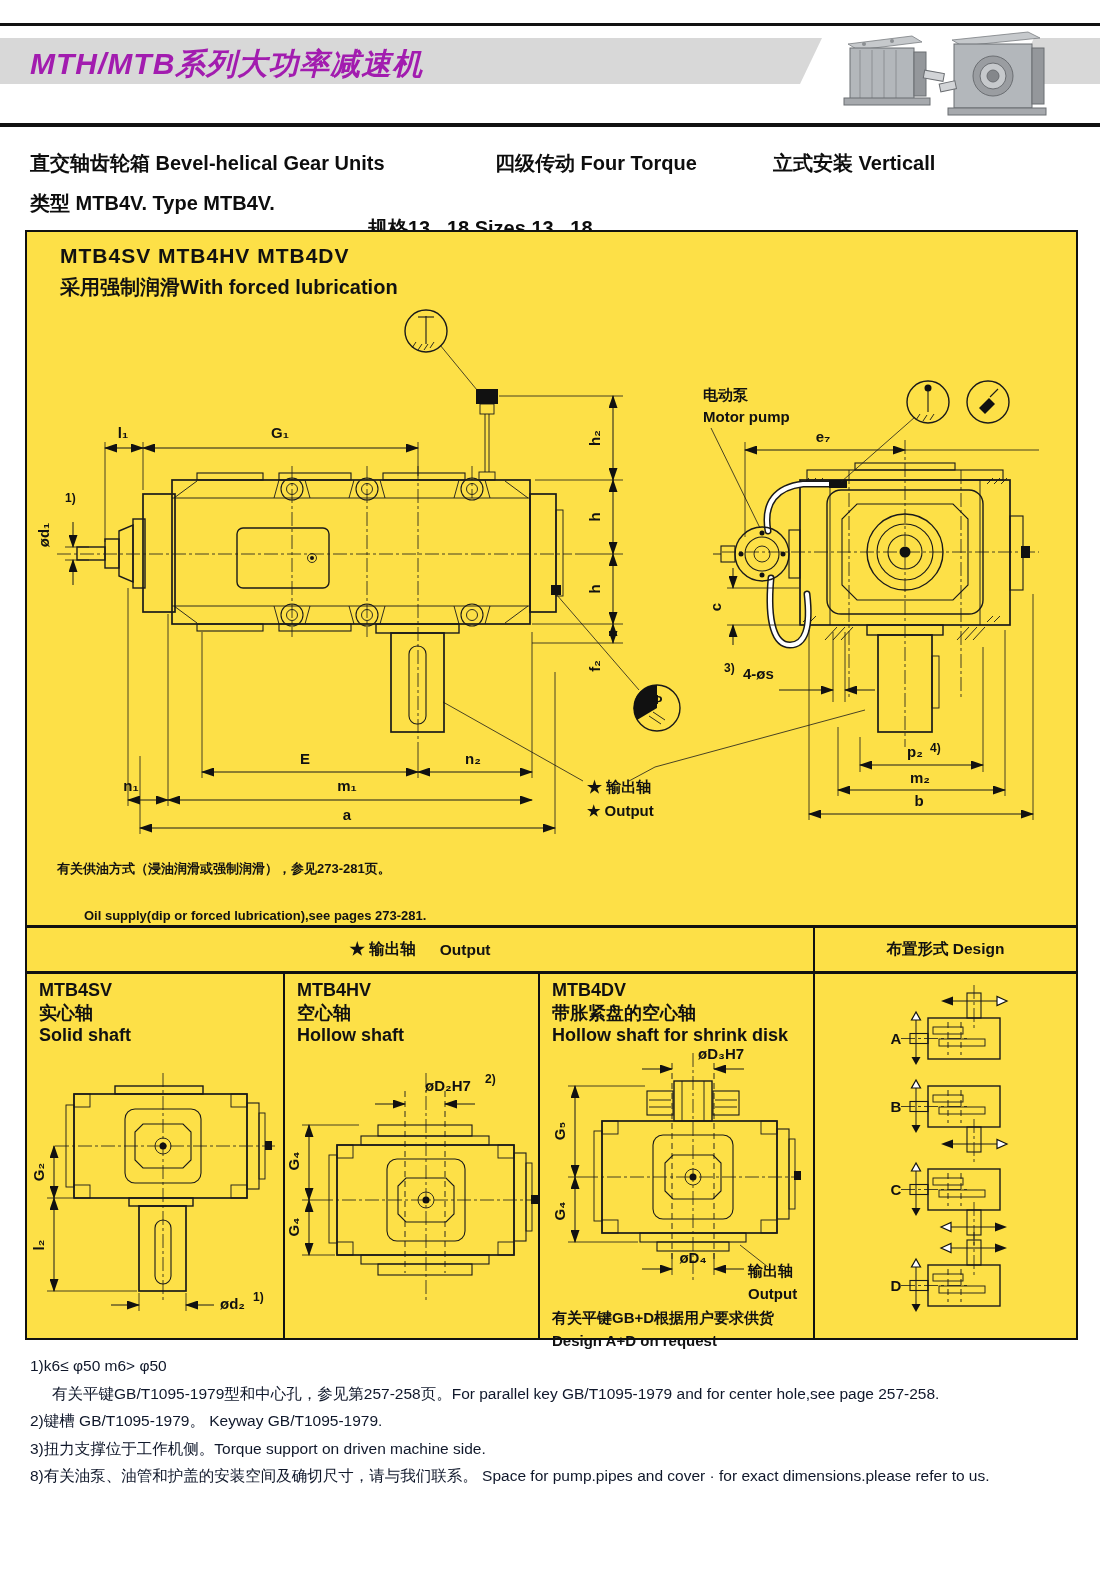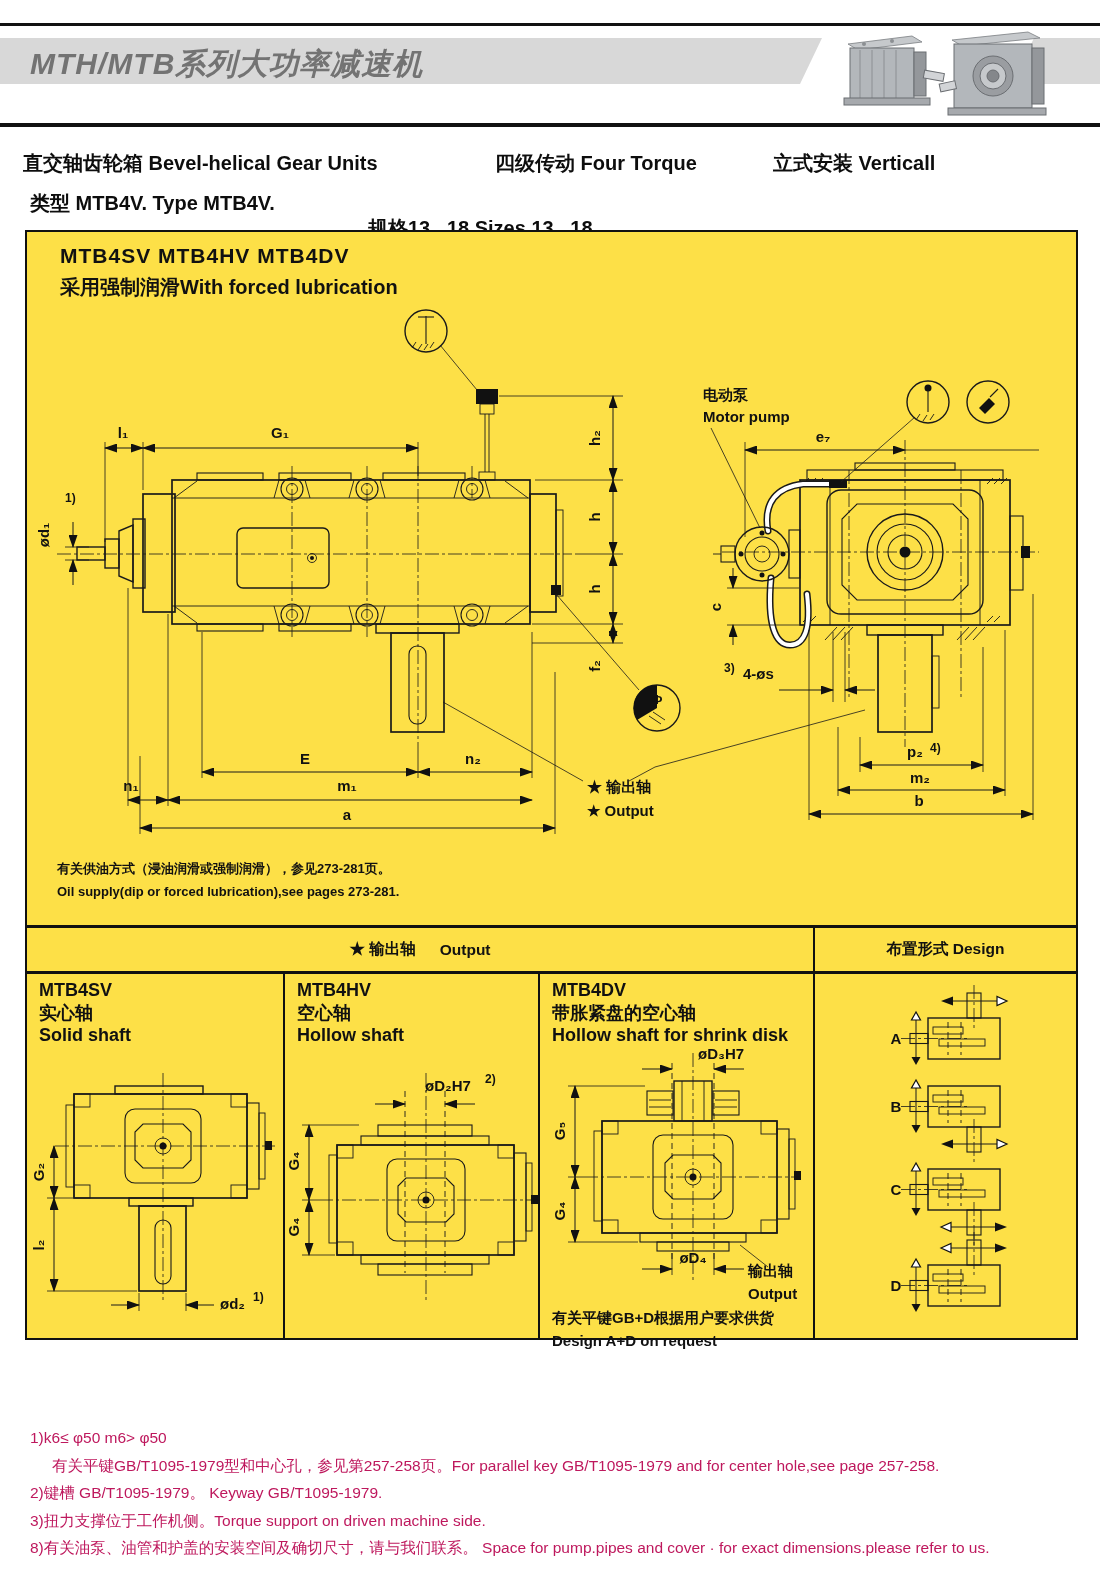--- a/index.html
+++ b/index.html
@@ -7,21 +7,21 @@
         font-family:"Liberation Sans",sans-serif;color:#111;}
   .abs{position:absolute;}
   
   .topline{position:absolute;left:0;top:23px;width:1100px;height:3px;background:#111;}
   .band{position:absolute;left:0;top:38px;width:1100px;height:46px;}
   .band-left{position:absolute;left:0;top:0;width:822px;height:46px;background:#d8d8d8;
              clip-path:polygon(0 0,822px 0,800px 46px,0 46px);}
   .band-right{position:absolute;left:1012px;top:0;width:88px;height:46px;background:#d8d8d8;
               clip-path:polygon(22px 0,88px 0,88px 46px,0 46px);}
   .hdr-title{position:absolute;left:30px;top:44px;font-size:30px;font-weight:700;font-style:italic;
-             letter-spacing:1px;color:#737373;white-space:nowrap;}
+             letter-spacing:1px;color:#a21caf;white-space:nowrap;}
   .rule{position:absolute;left:0;top:123px;width:1100px;height:4px;background:#111;}
   .intro-line{position:absolute;font-size:20px;font-weight:700;white-space:nowrap;color:#0d0d0d;}
   
   .panel{position:absolute;left:25px;top:230px;width:1049px;height:1106px;border:2px solid #111;background:#fde047;}
   .models{position:absolute;left:33px;top:12px;font-size:21px;font-weight:700;letter-spacing:1px;}
   .lube{position:absolute;left:33px;top:42px;font-size:20px;font-weight:700;}
   .oilnote{position:absolute;left:30px;font-size:13px;font-weight:700;white-space:nowrap;}
   .main-svg{position:absolute;left:0;top:0;}
   
   .tbl-top{position:absolute;left:0;top:693px;width:1049px;height:2.5px;background:#111;}
@@ -30,21 +30,21 @@
           justify-content:center;gap:24px;font-size:15.5px;font-weight:700;}
   .th-des{position:absolute;left:788px;top:696px;width:261px;height:43px;display:flex;align-items:center;
           justify-content:center;font-size:15.5px;font-weight:700;}
   .vdiv{position:absolute;top:693px;width:2px;height:413px;background:#111;}
   .vdiv.short{top:741px;height:365px;}
   .cell{position:absolute;top:741px;height:365px;}
   .cell-head{position:absolute;left:12px;top:6px;font-size:18px;font-weight:700;line-height:22.5px;white-space:nowrap;}
   .cell svg{position:absolute;left:0;top:0;}
   .dv-note{position:absolute;left:12px;top:333px;font-size:15px;font-weight:700;line-height:23px;white-space:nowrap;}
   
-  .foot{position:absolute;left:30px;top:1424px;font-size:15.5px;line-height:27.5px;color:#be185d;}
+  .foot{position:absolute;left:30px;top:1352px;font-size:15.5px;line-height:27.5px;color:#0f172a;}
   .foot .ind{padding-left:22px;}
   
   .ln{stroke:#1a1a1a;fill:none;stroke-width:1.1;}
   .s16{stroke-width:1.7;} .s14{stroke-width:1.4;} .s12{stroke-width:1.1;} .s09{stroke-width:0.9;}
   .cl{stroke:#1a1a1a;stroke-width:0.8;stroke-dasharray:14 3 3 3;fill:none;}
   .hid{stroke:#1a1a1a;stroke-width:0.9;stroke-dasharray:6 4;fill:none;}
   .ext{stroke:#1a1a1a;stroke-width:0.8;fill:none;}
   .dim{stroke:#1a1a1a;stroke-width:1;fill:none;}
   .pipeO{stroke:#1a1a1a;stroke-width:7;fill:none;stroke-linecap:round;}
   .pipeI{stroke:#ffffff;stroke-width:4;fill:none;stroke-linecap:round;}
@@ -87,21 +87,21 @@
       <circle cx="49" cy="52" r="13" fill="#c6c9cc" stroke="#6b6e72"></circle>
       <circle cx="49" cy="52" r="6" fill="#84878b" stroke="#6b6e72"></circle>
       <rect x="4" y="84" width="98" height="7" fill="#a6a9ad" stroke="#6b6e72"></rect>
       <rect x="-4" y="60" width="16" height="8" fill="#d2d4d7" stroke="#6b6e72" transform="rotate(-12 -4 64)"></rect>
     </g>
   </svg>
 
   <div class="hdr-title">MTH/MTB系列大功率减速机</div>
   <div class="rule"></div>
 
-  <div class="intro-line" style="left:23px;top:150px;">直交轴齿轮箱 Bevel-helical Gear Units</div>
+  <div class="intro-line" style="left:30px;top:150px;">直交轴齿轮箱 Bevel-helical Gear Units</div>
   <div class="intro-line" style="left:495px;top:150px;">四级传动 Four Torque</div>
   <div class="intro-line" style="left:773px;top:150px;">立式安装 Verticall</div>
   <div class="intro-line" style="left:30px;top:190px;">类型 MTB4V. Type MTB4V.</div>
   <div class="intro-line" style="left:368px;top:190px;margin-top:25px;">规格13...18 Sizes 13...18</div>
 
   <div class="panel">
     <div class="models">MTB4SV MTB4HV MTB4DV</div>
     <div class="lube">采用强制润滑With forced lubrication</div>
 
     <svg class="main-svg" width="1049" height="693" viewBox="0 0 1049 693">
@@ -343,21 +343,21 @@
         <text class="dlab" x="893" y="551" text-anchor="middle">m₂</text>
 
         <line class="ext" x1="782" y1="398" x2="782" y2="588"></line>
         <line class="ext" x1="1006" y1="362" x2="1006" y2="588"></line>
         <line class="dim" x1="782" y1="582" x2="1006" y2="582" marker-start="url(#mAS)" marker-end="url(#mAE)"></line>
         <text class="dlab" x="892" y="574" text-anchor="middle">b</text>
       </g>
     </svg>
 
     <div class="oilnote" style="top:628px;">有关供油方式（浸油润滑或强制润滑），参见273-281页。</div>
-    <div class="oilnote" style="top:652px;">Oil supply(dip or forced lubrication),see pages 273-281.</div>
+    <div class="oilnote" style="top:676px;margin-left:27px;">Oil supply(dip or forced lubrication),see pages 273-281.</div>
 
     <div class="tbl-top"></div>
     <div class="th-out">
       <span>★ 输出轴</span>
       <span>Output</span>
     </div>
     <div class="th-des">布置形式 Design</div>
     <div class="tbl-mid"></div>
     <div class="vdiv" style="left:786px;"></div>
     <div class="vdiv short" style="left:256px;"></div>

